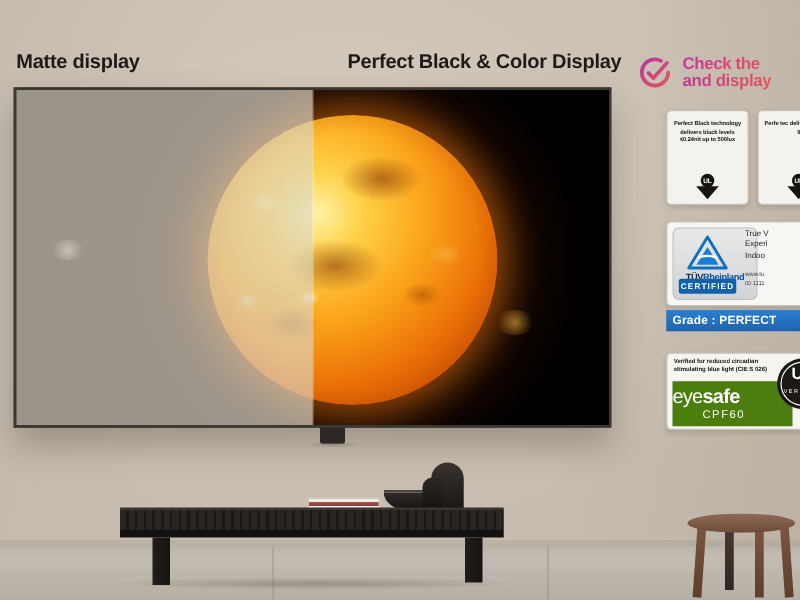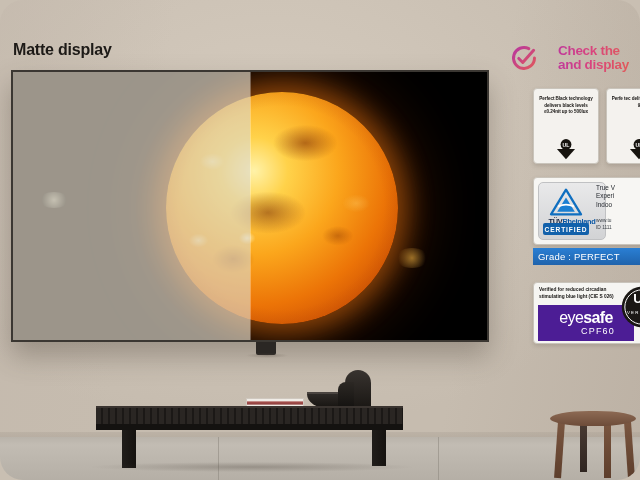--- a/index.html
+++ b/index.html
@@ -2,21 +2,21 @@
 <html><head>
 <meta charset="utf-8">
 <title>Samsung Matte vs Perfect Black Display Comparison</title>
 <style>
   * { margin:0; padding:0; box-sizing:border-box; }
   html,body {
     width:640px; height:480px; overflow:hidden;
     font-family:"Liberation Sans", sans-serif;
     background:#c9bfb2;
   }
-  #stage { position:relative; width:640px; height:480px; overflow:hidden;border-radius:23px; }
+  #stage { position:relative; width:640px; height:480px; overflow:hidden; }
 
   
   .wall {
     position:absolute; left:0; top:0; width:640px; height:437px;
     background:
       radial-gradient(ellipse 420px 300px at 42% 30%, #d4cabd 0%, #cec4b7 45%, #c6bcaf 100%);
   }
   .wall-shade {
     position:absolute; left:0; top:0; width:640px; height:437px;
     background:linear-gradient(100deg, rgba(195,184,172,.55) 0%, rgba(0,0,0,0) 25%, rgba(0,0,0,0) 72%, rgba(178,166,153,.45) 100%);
@@ -171,21 +171,21 @@
   .label {
     position:absolute; color:#1d1a17; font-weight:700;
     letter-spacing:-.2px; white-space:nowrap;
   }
   #label-matte   { left:13px;  top:41px; font-size:16px; }
   #label-perfect { left:278px; top:41px; font-size:16px; }
 
   
   .cert-banner {
     position:absolute; left:510px; top:38px; width:130px; height:40px;
-    display:flex; align-items:center; gap:20px; overflow:hidden;
+    display:flex; align-items:center; gap:8px; overflow:hidden;
   }
   .check-circle {
     flex:0 0 auto; width:28px; height:28px;
   }
   .banner-text {
     font-size:13.5px; font-weight:700; line-height:1.02; letter-spacing:-.3px;
     background:linear-gradient(90deg,#c0389a 0%,#d9437f 45%,#e05a5a 100%);
     -webkit-background-clip:text; background-clip:text;
     color:transparent; -webkit-text-fill-color:transparent;
     white-space:nowrap;
@@ -228,32 +228,32 @@
   .tuv-right { position:absolute; left:62px; top:6px; width:58px; }
   .tuv-line { font-size:6.4px; color:#22262c; line-height:1.32; }
   .tuv-url  { font-size:4.8px; color:#3a3f46; line-height:1.3; margin-top:9px; }
 
   #grade-bar {
     position:absolute; left:533px; top:248px; width:122px; height:17px;
     background:linear-gradient(180deg,#2a7fd4,#1f63ac);
     display:flex; align-items:center;
   }
   #grade-bar span {
-    color:#fff; font-size:9.5px; font-weight:400; padding-left:5px; letter-spacing:.2px;
+    color:#fff; font-size:9.5px; font-weight:700; padding-left:5px; letter-spacing:.2px;
   }
 
   #card-eyesafe { left:533px; top:282px; width:122px; height:62px; background:#f6f5f2; }
   .eye-note {
     position:absolute; left:5px; top:4px; width:92px;
     font-size:4.8px; font-weight:700; color:#151311; line-height:1.4;
   }
   .eye-logo {
     position:absolute; left:4px; top:22px; width:96px; height:36px;
-    background:#4c1d95; display:flex; flex-direction:column;
-    align-items:center; justify-content:center; gap:1px;
+    background:#4d7c0f; display:flex; flex-direction:column;
+    align-items:flex-start; justify-content:center; gap:1px;
   }
   .eye-word { font-size:16px; font-weight:400; color:#fff; letter-spacing:-.6px; line-height:1; }
   .eye-word b { font-weight:700; }
   .eye-cpf { font-size:9px; font-weight:400; color:#fff; letter-spacing:1.2px; line-height:1;margin-left:24px; }
   .ul-mark {
     position:absolute; right:-10px; top:2px; width:44px; height:44px;
   }
 </style>
 </head>
 <body>
@@ -261,20 +261,21 @@
 <div id="stage">
 
   <div class="wall"></div>
   <div class="wall-shade"></div>
   <div class="baseboard"></div>
   <div class="floor"></div>
   <div class="floor-seam" style="left:218px"></div>
   <div class="floor-seam" style="left:438px"></div>
 
   <div class="label" id="label-matte">Matte display</div>
+  <div class="label" id="label-perfect">Perfect Black &amp; Color Display</div>
 
   <div class="tv">
     <div class="tv-half tv-left"></div>
     <div class="tv-half tv-right"></div>
     <div class="sun-wrap">
       <div class="sun sun-vivid">
         <div class="sun-tex"></div>
         <div class="sun-limb"></div>
       </div>
       <div class="glow-l"></div>

